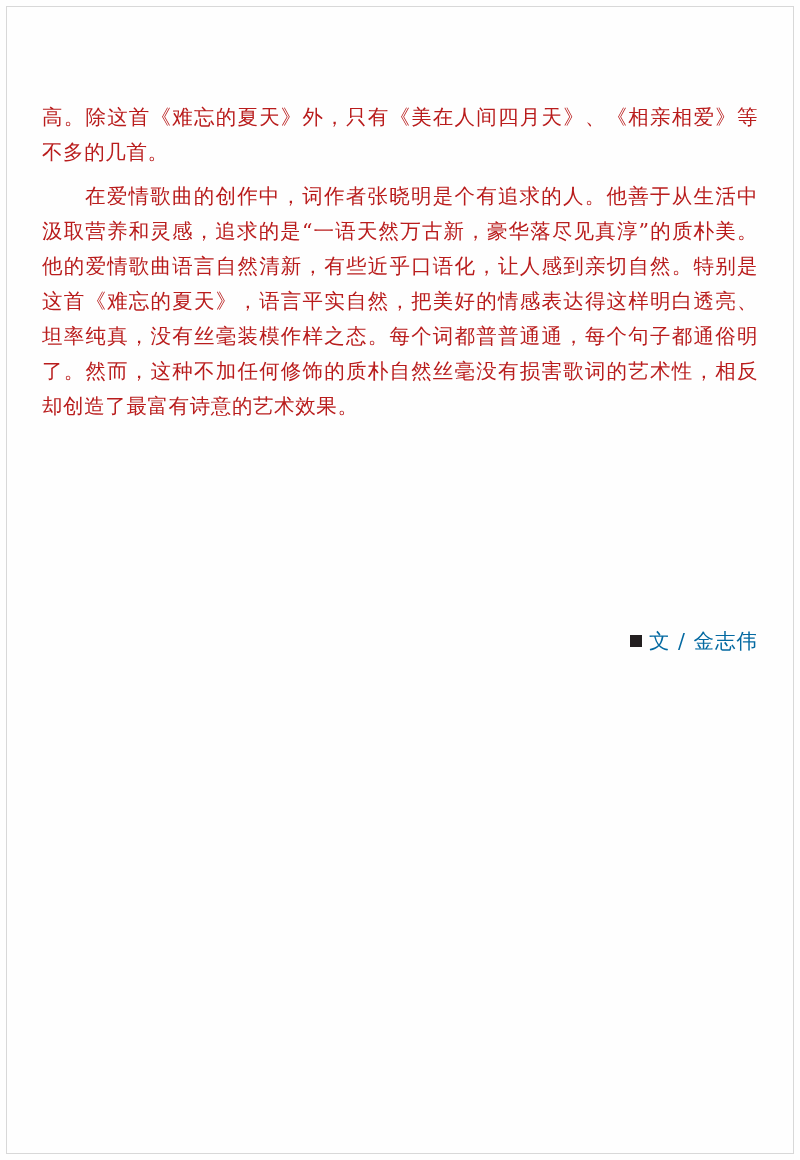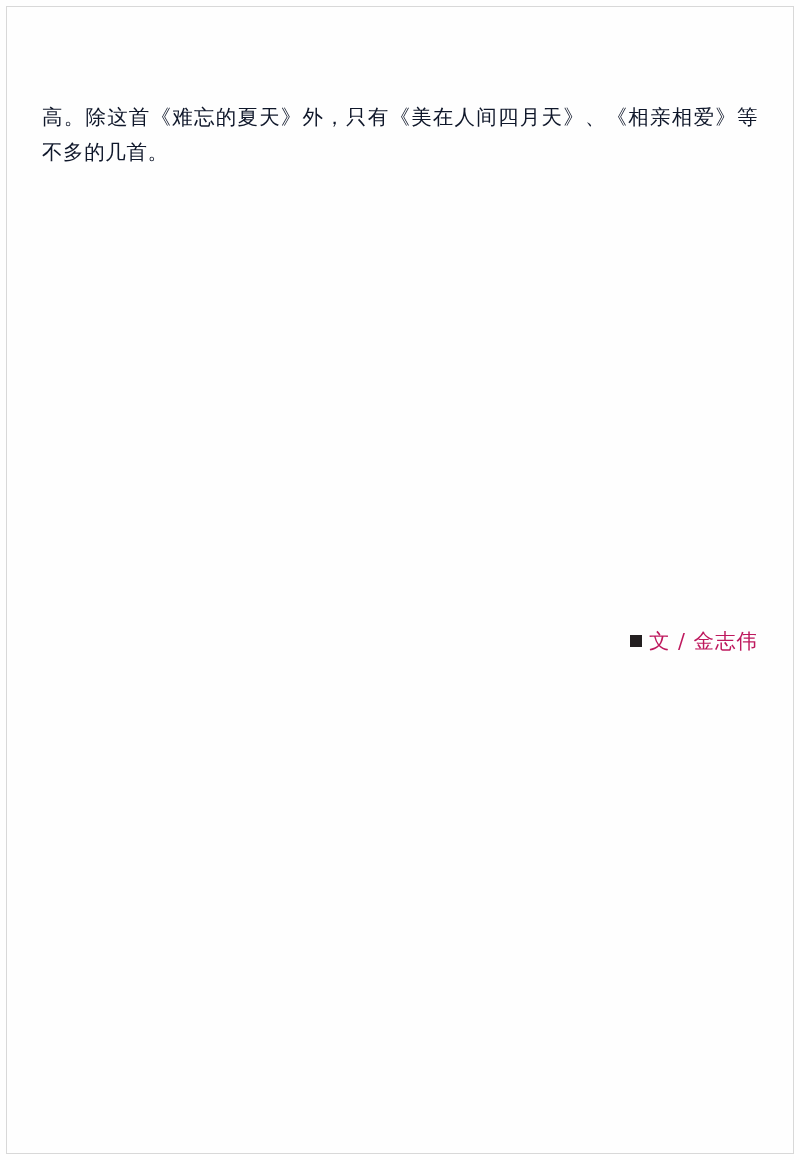--- a/index.html
+++ b/index.html
@@ -36,38 +36,38 @@
     top: 100px;
     width: 716px;
   }
   p.para {
     margin: 0 0 0 0;
     font-size: 20.5px;
     line-height: 35px;
     text-align: justify;
     text-justify: inter-ideograph;
     letter-spacing: 0.6px;
-    color: #0f172a;
+    color: #b91c1c;
     font-family: "DejaVu Serif", "Liberation Serif", serif;
   }
   p.indent {
     text-indent: 2.1em;
   }
   .gap {
     height: 9px;
   }
   .byline {
     position: absolute;
     left: 42px;
     top: 625px;
     width: 716px;
     text-align: right;
     font-size: 20.5px;
     line-height: 32px;
-    color: #be185d;
+    color: #0369a1;
     letter-spacing: 1px;
     font-family: "DejaVu Serif", "Liberation Serif", serif;
   }
   .byline .marker {
     display: inline-block;
     width: 12px;
     height: 12px;
     background: #231f20;
     margin-right: 7px;
     vertical-align: 1px;
@@ -78,19 +78,20 @@
 </style>
 </head>
 <body>
 
 <div class="page">
   <div class="page-border"></div>
 
   <div class="content">
     <p class="para">高。除这首《难忘的夏天》外，只有《美在人间四月天》、《相亲相爱》等不多的几首。</p>
     <div class="gap"></div>
+    <p class="para indent">在爱情歌曲的创作中，词作者张晓明是个有追求的人。他善于从生活中汲取营养和灵感，追求的是“一语天然万古新，豪华落尽见真淳”的质朴美。他的爱情歌曲语言自然清新，有些近乎口语化，让人感到亲切自然。特别是这首《难忘的夏天》，语言平实自然，把美好的情感表达得这样明白透亮、坦率纯真，没有丝毫装模作样之态。每个词都普普通通，每个句子都通俗明了。然而，这种不加任何修饰的质朴自然丝毫没有损害歌词的艺术性，相反却创造了最富有诗意的艺术效果。</p>
     <div class="gap"></div>
   </div>
 
   <div class="byline">
     <span class="marker"></span><span class="byline-text">文 / 金志伟</span>
   </div>
 </div>
 
 </body></html>

